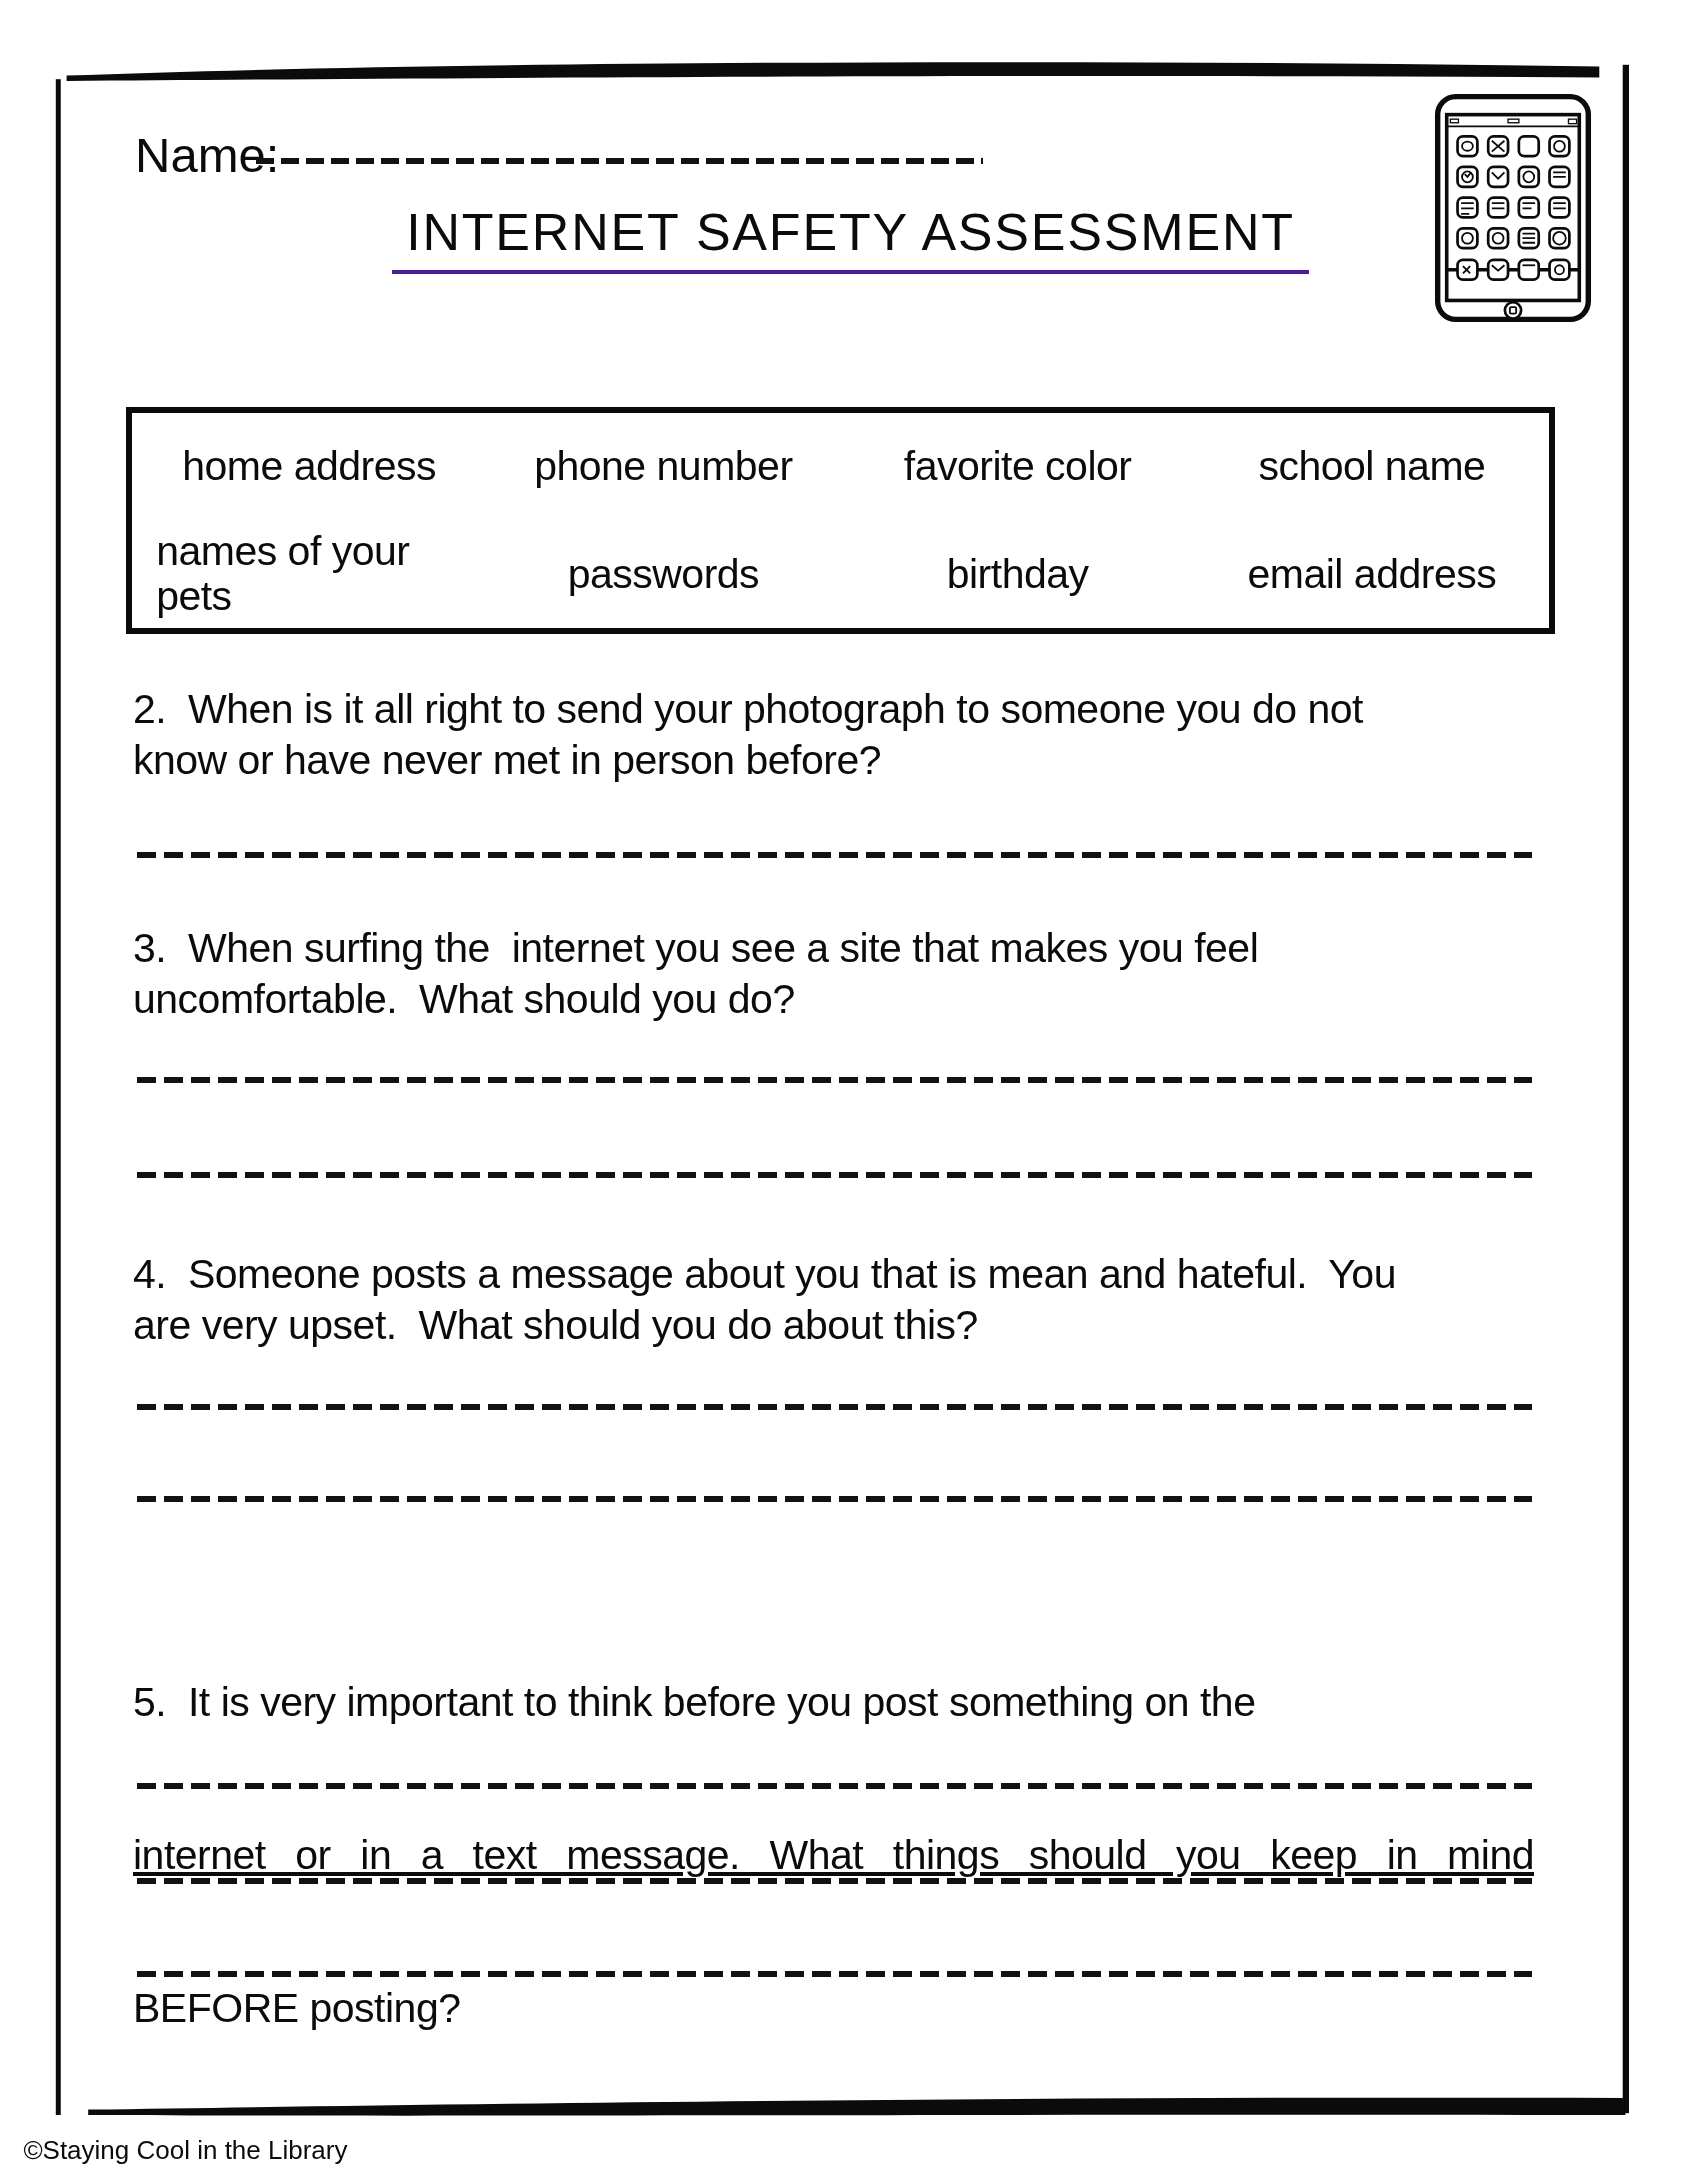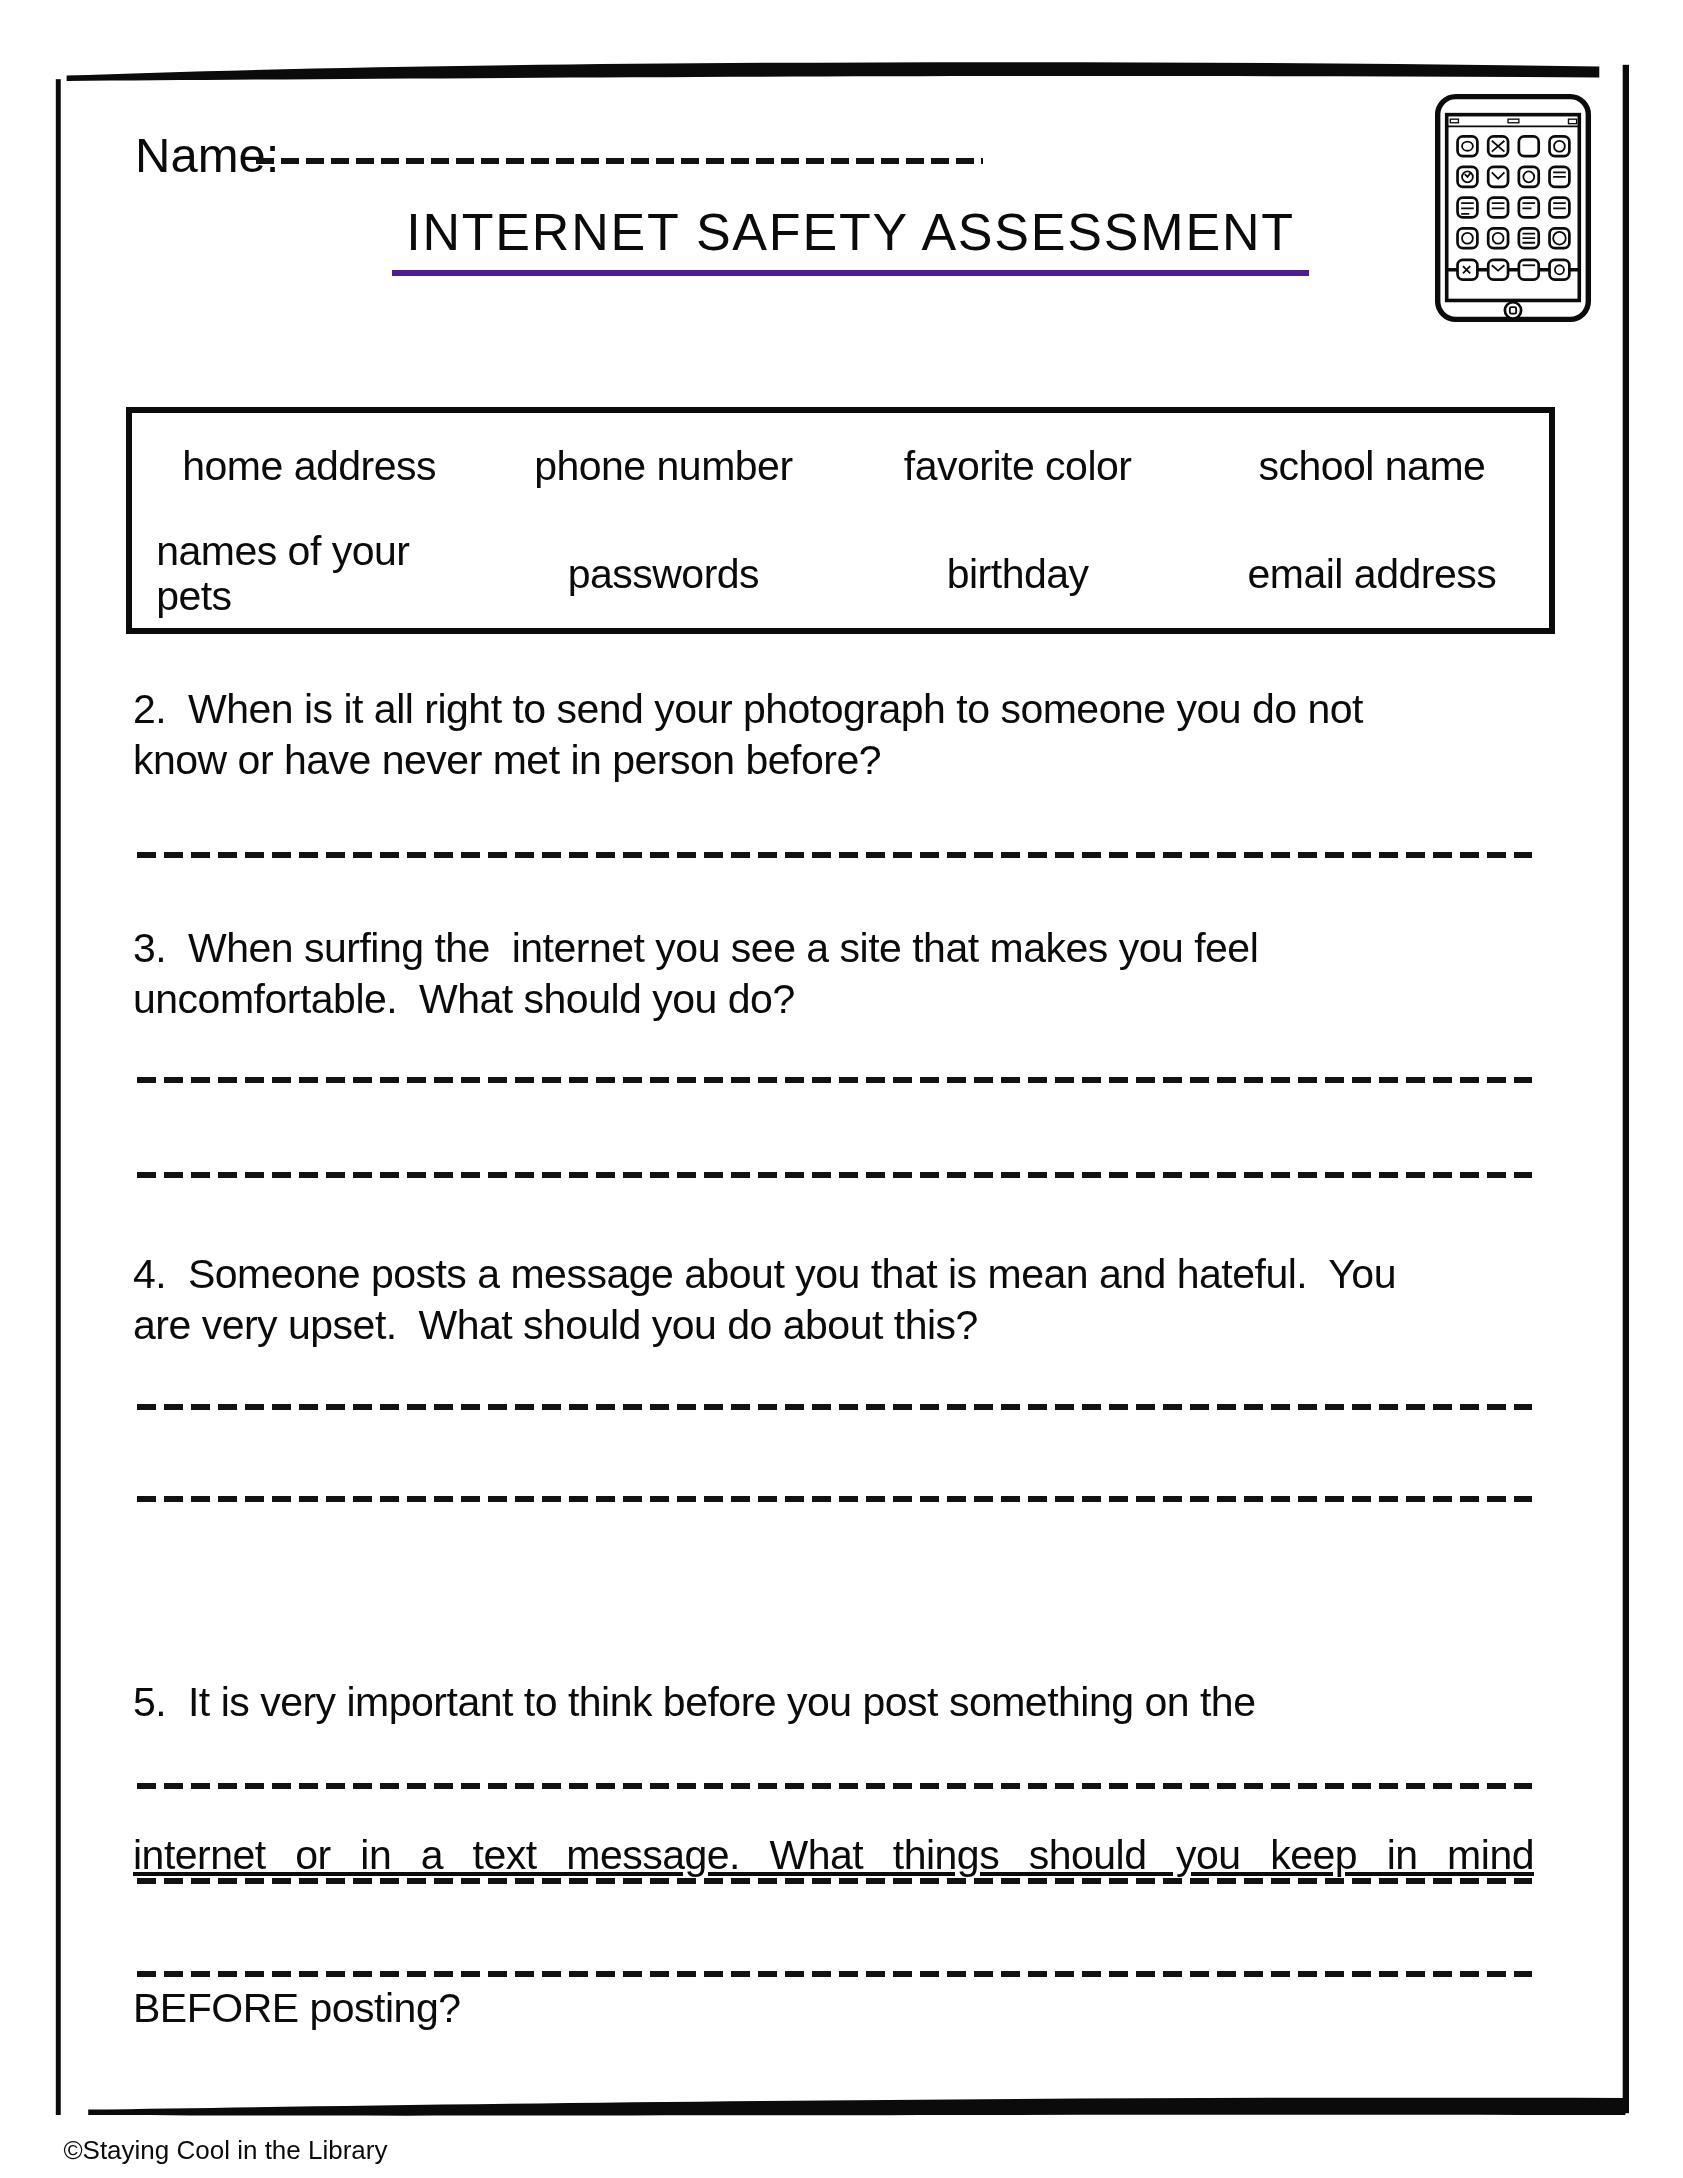--- a/index.html
+++ b/index.html
@@ -21,21 +21,21 @@
   .name-line{
     position:absolute;left:256px;top:158px;width:727px;height:6.3px;
     background:repeating-linear-gradient(90deg,#121212 0,#121212 18px,transparent 18px,transparent 25px);
   }
 
   .title-wrap{position:absolute;left:0;top:203px;width:100%;text-align:center;}
   .page-title{
     display:inline-block;
     font-size:52px;line-height:58px;letter-spacing:1.8px;
     padding:0 14.4px 9px 14.4px;
-    border-bottom:6px solid #4c1d95;
+    border-bottom:4px solid #4c1d95;
     white-space:pre;
   }
 
   .q{
     position:absolute;left:133px;width:1422px;
     font-size:41px;line-height:51px;
     letter-spacing:-0.5px;
     white-space:pre;
   }
   .q1{top:331px;}
@@ -69,21 +69,21 @@
     background:repeating-linear-gradient(90deg,#121212 0,#121212 19px,transparent 19px,transparent 27px);
   }
   .al1{top:852px;} .al2{top:1077px;} .al3{top:1172px;}
   .al4{top:1404px;} .al5{top:1496px;}
   .al6{top:1783px;} .al7{top:1878px;} .al8{top:1971px;}
 
   .tablet{position:absolute;left:1434px;top:93px;width:158px;height:230px;}
 
   .footer-credit{
     position:absolute;left:23.4px;top:2135px;
-    font-size:26px;line-height:31px;white-space:pre;margin-left:40px;
+    font-size:26px;line-height:31px;white-space:pre;
   }
 </style>
 </head>
 <body>
 
 <div class="page">
 
   <svg class="frame-svg" viewBox="0 0 1870 2420" aria-hidden="true">
     <g fill="#0b0b0b">
 

